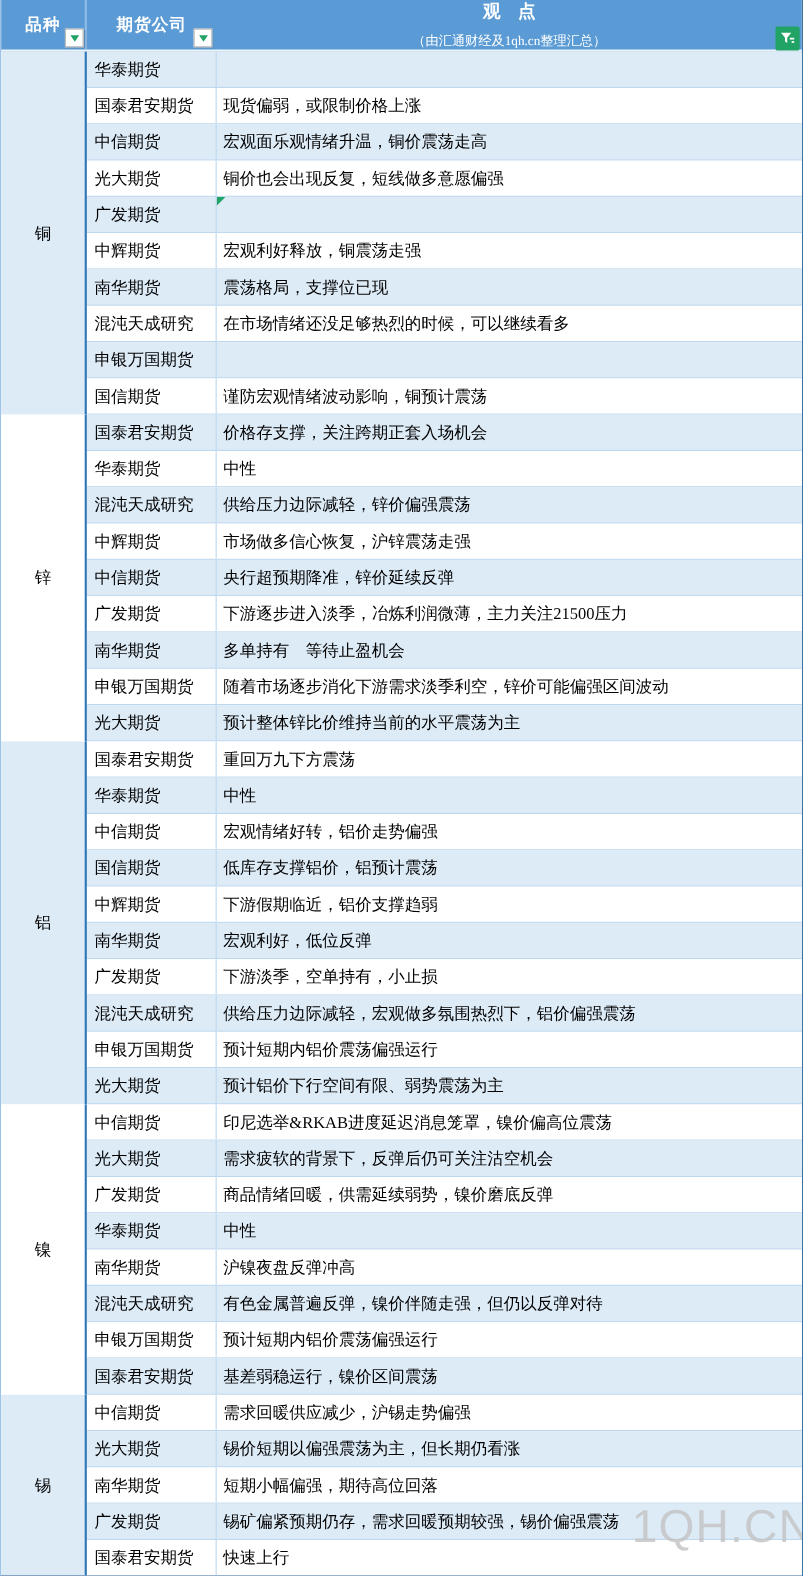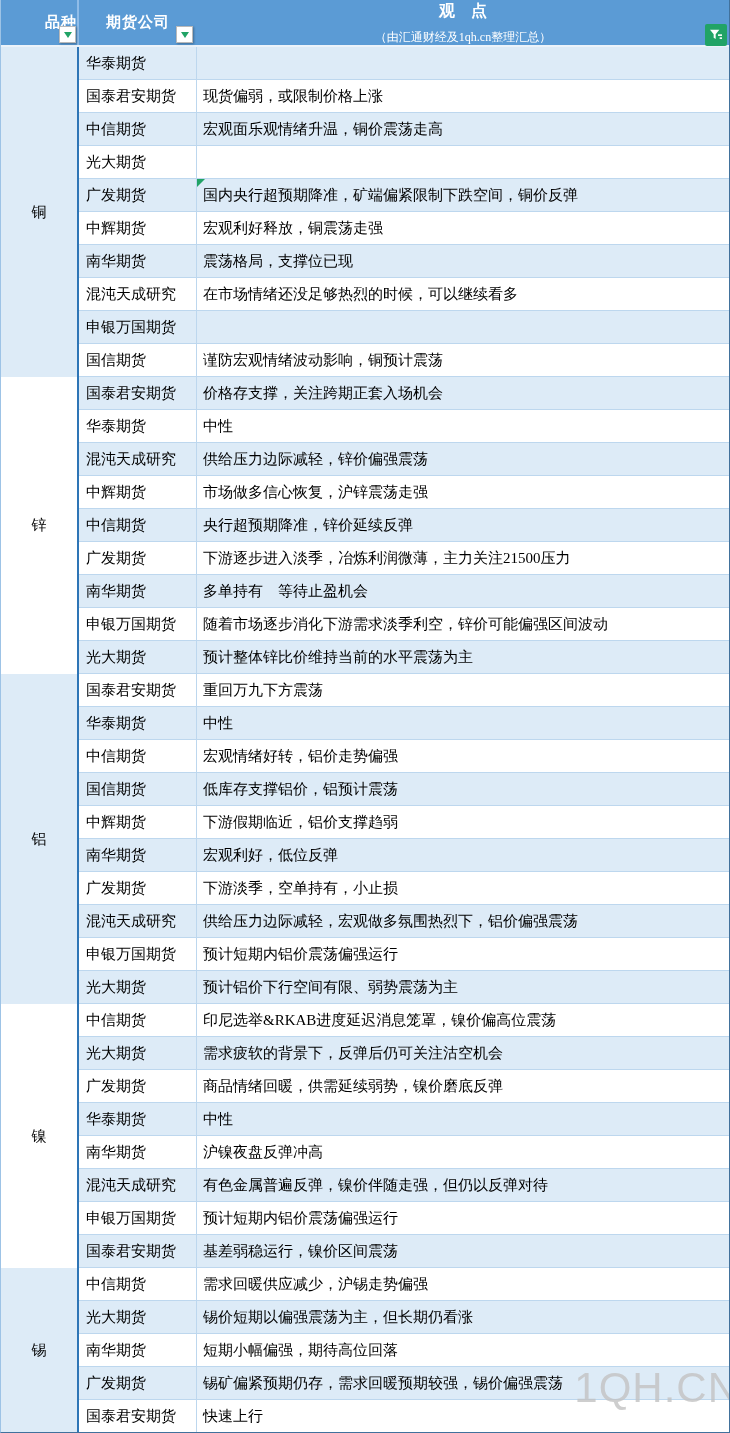--- a/index.html
+++ b/index.html
@@ -11,21 +11,21 @@
     position:absolute;inset:0;width:730px;height:1433px;box-sizing:border-box;
     border-left:1px solid #9DC3E6;border-right:1px solid #41719C;border-bottom:1px solid #41719C;
     overflow:hidden;
   }
   
   .header{
     height:45px;background:#5B9BD5;display:flex;
     border-bottom:2px solid #ECF3FA;position:relative;color:#fff;
   }
   .hcell{position:relative;display:flex;align-items:center;justify-content:center;box-sizing:border-box;}
-  .h1{width:78px;border-right:2px solid #8FBCE8;justify-content:flex-end;}
+  .h1{width:78px;border-right:2px solid #8FBCE8;}
   .h2{width:118px;}
   .h3{flex:1;flex-direction:column;justify-content:space-between;}
   .hlabel{font-weight:bold;font-size:15px;letter-spacing:1px;}
   .htitle{font-weight:bold;font-size:16px;line-height:18px;margin-top:2px;}
   .hsub{font-size:12px;line-height:16px;font-weight:normal;}
   .filter-btn{
     position:absolute;width:17px;height:17px;background:#fff;border:1px solid #b9b9b9;
     box-sizing:border-box;display:flex;align-items:center;justify-content:center;
     box-shadow:1px 1px 2px rgba(0,0,0,.3);cursor:pointer;
   }
@@ -121,28 +121,30 @@
               <span>中信期货</span>
             </div>
             <div class="view">
               <span>宏观面乐观情绪升温，铜价震荡走高</span>
             </div>
           </div>
           <div class="row">
             <div class="company">
               <span>光大期货</span>
             </div>
+            <div class="view">
+              <span>铜价也会出现反复，短线做多意愿偏强</span>
+            </div>
           </div>
           <div class="row alt">
             <div class="company">
               <span>广发期货</span>
             </div>
             <div class="view">
               <span class="marker"></span>
-              <span>国内央行超预期降准，矿端偏紧限制下跌空间，铜价反弹</span>
             </div>
           </div>
           <div class="row">
             <div class="company">
               <span>中辉期货</span>
             </div>
             <div class="view">
               <span>宏观利好释放，铜震荡走强</span>
             </div>
           </div>

